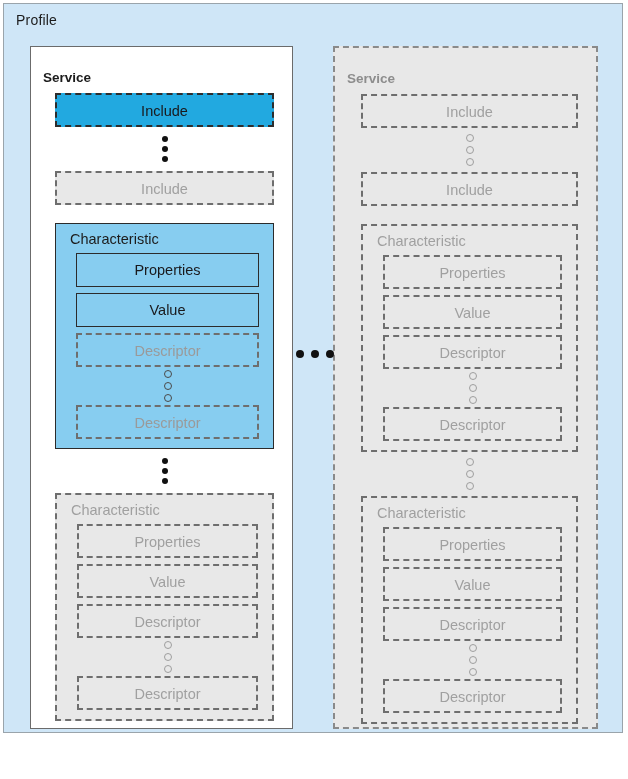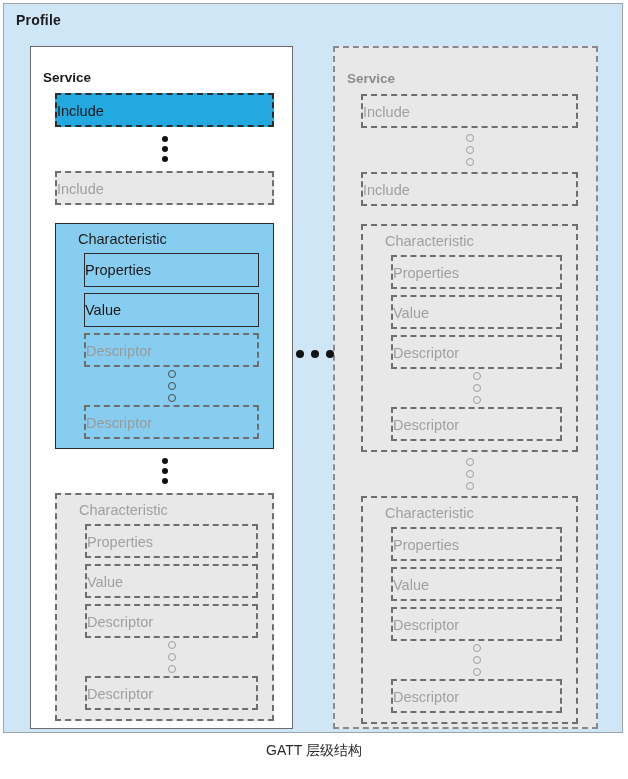--- a/index.html
+++ b/index.html
@@ -29,21 +29,21 @@
     height: 730px;
     box-sizing: border-box;
     background: #cfe6f7;
     border: 1px solid #9aa4ab;
   }
   .profile-title {
     position: absolute;
     left: 12px;
     top: 8px;
     font-size: 14px;
-    font-weight: bold;
+    font-weight: normal;
     color: #1c1c1c;
     letter-spacing: .2px;
   }
 
   
   .columns {
     position: absolute;
     left: 0;
     top: 38px;
     width: 620px;
@@ -84,20 +84,21 @@
   }
   .service-right .inner {
     margin: 8px 18px 0 26px;
   }
 
   
   .row-box {
     box-sizing: border-box;
     height: 34px;
     line-height: 32px;
+    text-align: center;
     font-size: 14.5px;
   }
 
   
   .box-include-active {
     background: #22a9e0;
     border: 2px dashed #2d2d2d;
     color: #19191c;
   }
   
@@ -109,21 +110,21 @@
   
   .box-dim-on-gray {
     background: transparent;
     border: 2px dashed #6e6e6e;
     color: #a0a0a0;
   }
 
   
   .char-box {
     box-sizing: border-box;
-    padding: 0 0 9px 12px;
+    padding: 0 0 9px 4px;
   }
   .char-active {
     background: #87cdf0;
     border: 1px solid #2b2b2b;
   }
   .char-dim {
     background: #e8e8e8;
     border: 2px dashed #6e6e6e;
   }
   .char-dim-on-gray {
@@ -335,15 +336,14 @@
 
     </div>
 
     <div class="mid-dots">
       <span></span>
         <span></span>
         <span></span>
     </div>
   </div>
 
-  <div class="caption">GATT 层级结构</div>
 
 </div>
 
 </body></html>

